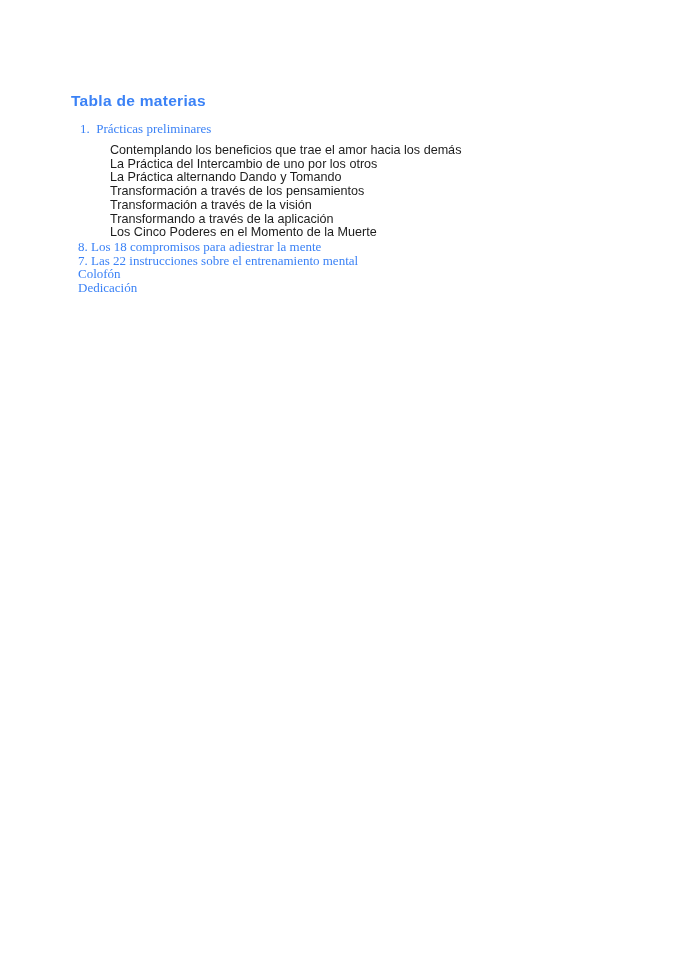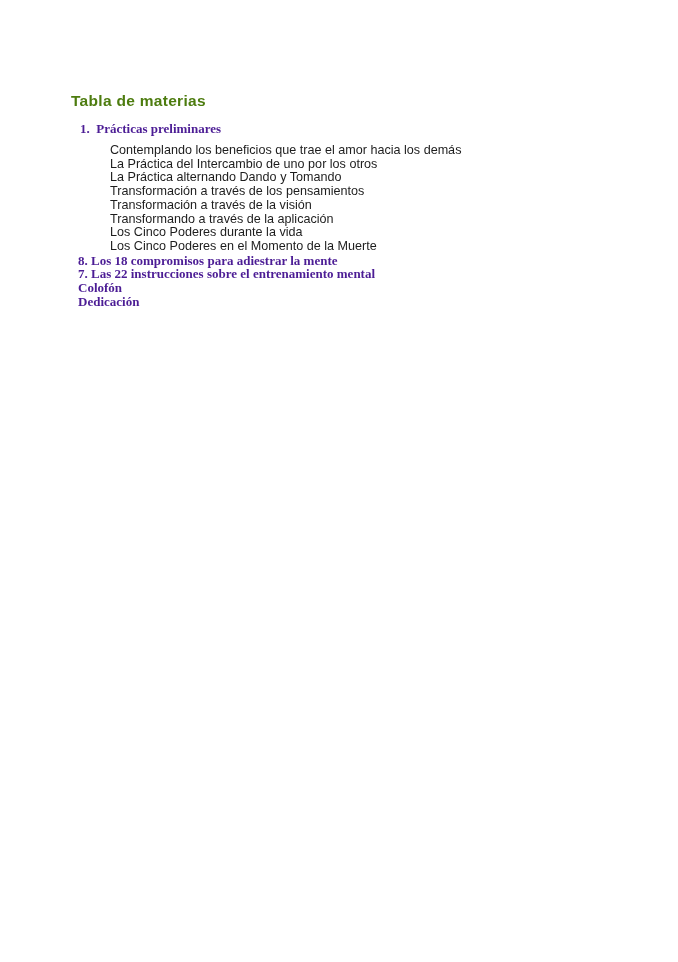--- a/index.html
+++ b/index.html
@@ -16,38 +16,38 @@
     font-family: "Liberation Sans", sans-serif;
   }
   .title {
     position: absolute;
     left: 71px;
     top: 92px;
     margin: 0;
     font-family: "Liberation Sans", "DejaVu Sans", sans-serif;
     font-size: 15.5px;
     font-weight: bold;
-    color: #4d7c0f;
+    color: #3b82f6;
     letter-spacing: 0.3px;
     white-space: pre;
   }
   .toc {
     position: absolute;
     left: 78px;
     top: 122px;
   }
   .toc-item {
     white-space: pre;
     line-height: 13.7px;
   }
   .toc-item.chapter {
     font-family: "Liberation Serif", "DejaVu Serif", serif;
-    font-weight: bold;
+    font-weight: normal;
     font-size: 13px;
-    color: #4c1d95;
+    color: #3b82f6;
   }
   .toc-item.section {
     font-family: "Liberation Sans", "DejaVu Sans", sans-serif;
     font-weight: normal;
     font-size: 12.6px;
     color: #1d1d1d;
     margin-left: 32px;
   }
   .toc-item:first-child {
     margin-bottom: 8.3px;
@@ -60,20 +60,19 @@
 <div class="page">
   <h1 class="title">Tabla de materias</h1>
   <div class="toc" id="toc-list">
       <div class="toc-item chapter">1.  Prácticas preliminares</div>
       <div class="toc-item section">Contemplando los beneficios que trae el amor hacia los demás</div>
       <div class="toc-item section">La Práctica del Intercambio de uno por los otros</div>
       <div class="toc-item section">La Práctica alternando Dando y Tomando</div>
       <div class="toc-item section">Transformación a través de los pensamientos</div>
       <div class="toc-item section">Transformación a través de la visión</div>
       <div class="toc-item section">Transformando a través de la aplicación</div>
-      <div class="toc-item section">Los Cinco Poderes durante la vida</div>
       <div class="toc-item section">Los Cinco Poderes en el Momento de la Muerte</div>
       <div class="toc-item chapter">8. Los 18 compromisos para adiestrar la mente</div>
       <div class="toc-item chapter">7. Las 22 instrucciones sobre el entrenamiento mental</div>
       <div class="toc-item chapter">Colofón</div>
       <div class="toc-item chapter">Dedicación</div>
     </div>
 </div>
 
 </body></html>

